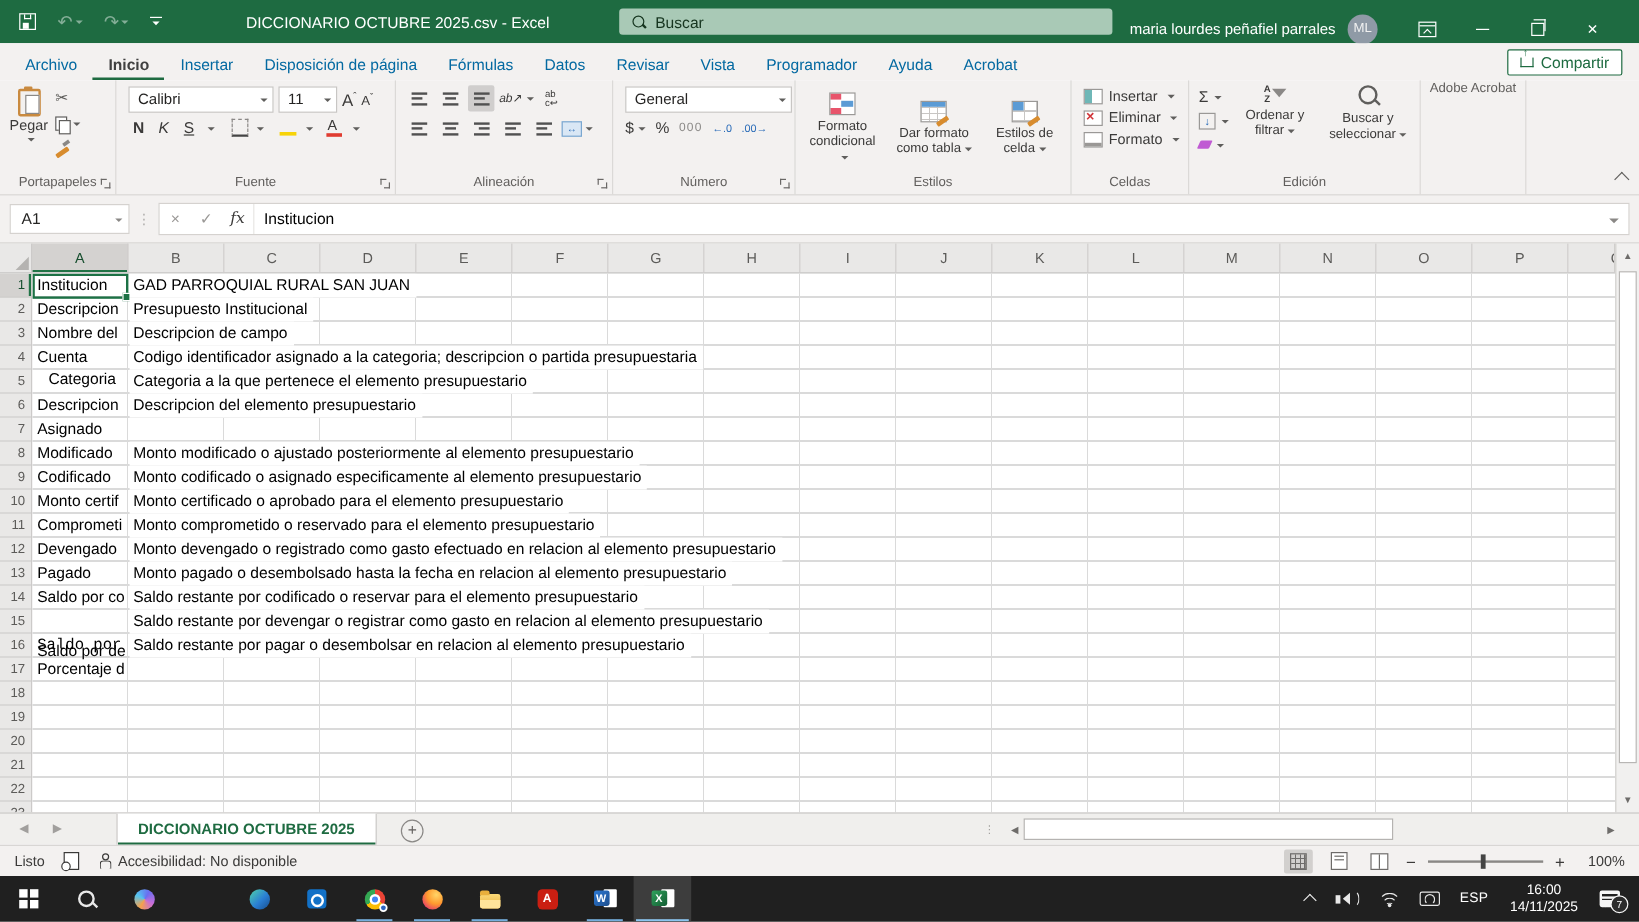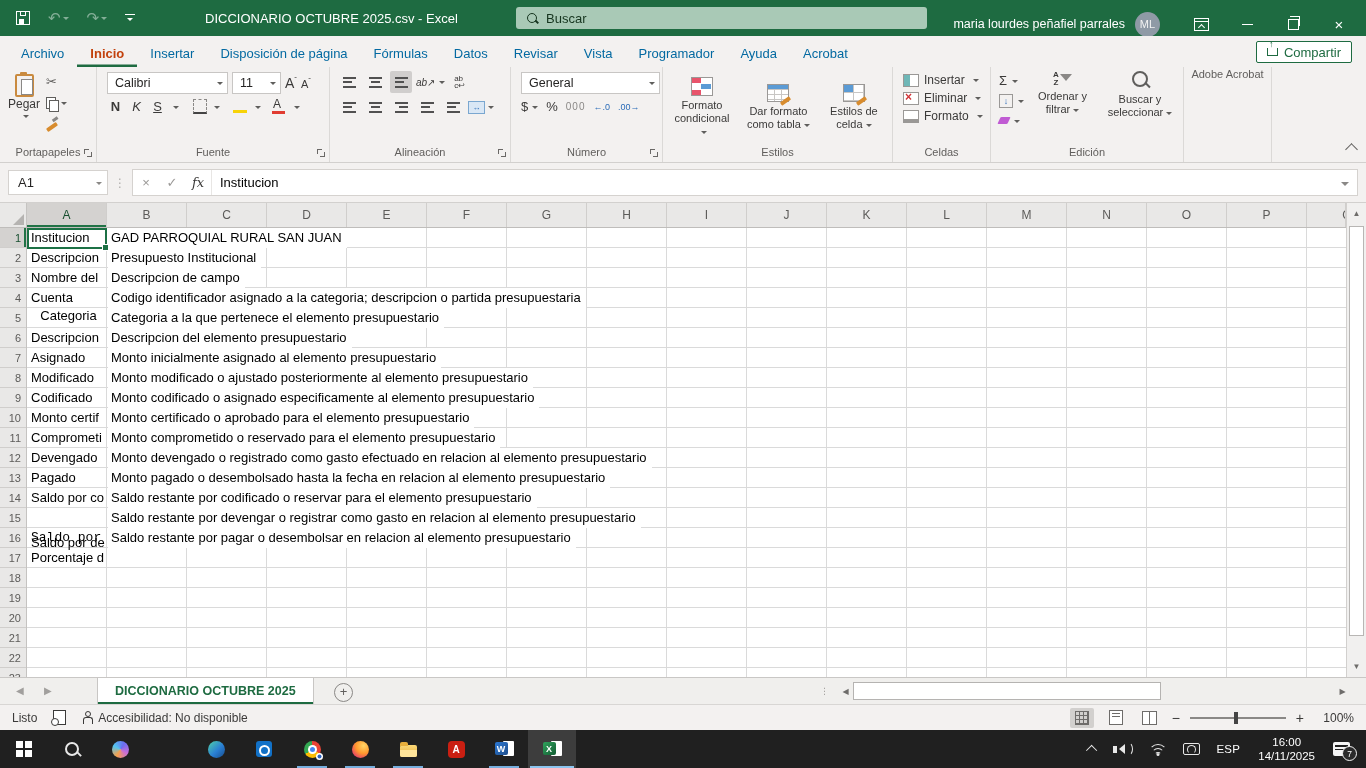--- a/index.html
+++ b/index.html
@@ -14,36 +14,36 @@
   .sv:after{content:"";position:absolute;left:2px;bottom:0;width:5px;height:5px;background:#fff;}
   .sv:before{content:"";position:absolute;left:3px;top:0;width:4px;height:3px;border:1px solid #fff;border-top:none;}
   .ddw{width:0;height:0;border:3px solid transparent;border-top-color:#fff;margin-top:4px;}
   .cust{width:10px;height:8px;border-top:1.5px solid #fff;position:relative;}
   .cust:after{content:"";position:absolute;left:2px;top:3px;border:3px solid transparent;border-top-color:#fff;}
   .tb-title{position:absolute;left:205px;top:0;height:36px;display:flex;align-items:center;font-size:13px;color:#fff;}
   .searchpill{position:absolute;left:516px;top:7px;width:400px;height:22px;background:#a9c9b6;border-radius:3px;
               display:flex;align-items:center;gap:9px;padding-left:11px;color:#16351f;font-size:13px;}
   .mag{width:8px;height:8px;border:1.6px solid #16351f;border-radius:50%;position:relative;}
   .mag:after{content:"";position:absolute;left:7px;top:7px;width:4px;height:1.6px;background:#16351f;transform:rotate(45deg);}
-  .tb-right{position:absolute;right:4px;top:0;height:48px;display:flex;align-items:center;}
+  .tb-right{position:absolute;right:16px;top:0;height:48px;display:flex;align-items:center;}
   .uname{font-size:12.5px;margin-right:10px;}
   .avatar{width:25px;height:25px;border-radius:50%;background:#8f9aa6;color:#f2f2f2;font-size:11px;
           display:flex;align-items:center;justify-content:center;margin-right:18px;}
   .wbtn{width:46px;height:36px;display:flex;align-items:center;justify-content:center;font-size:15px;cursor:pointer;}
   .rdo{width:13px;height:11px;border:1px solid #fff;position:relative;}
   .rdo:before{content:"";position:absolute;left:0;top:2px;width:13px;height:1px;background:#fff;}
   .rdo:after{content:"";position:absolute;left:4px;top:6px;width:4px;height:4px;border-left:1px solid #fff;border-top:1px solid #fff;transform:rotate(45deg);}
   .mini{width:11px;height:1px;background:#fff;}
   .rest{width:9px;height:9px;border:1px solid #fff;position:relative;}
   .rest:before{content:"";position:absolute;left:1px;top:-4px;width:9px;height:9px;border:1px solid #fff;border-bottom:none;border-left:none;}
   
   .tabrow{position:absolute;left:0;top:36px;width:100%;height:31px;background:#f3f1f0;}
   .tabs{position:absolute;left:8px;bottom:0;display:flex;}
   .rtab{padding:7px 13px 6px;font-size:13px;color:#0369a1;cursor:pointer;white-space:nowrap;}
-  .rtab.active{color:#c2410c;font-weight:700;box-shadow:inset 0 -2.5px 0 #1e6b41;}
+  .rtab.active{color:#404040;font-weight:700;box-shadow:inset 0 -2.5px 0 #1e6b41;}
   .share{position:absolute;right:14px;top:5px;height:22px;display:flex;align-items:center;gap:6px;background:#fff;
          border:1px solid #1e6b41;border-radius:2px;color:#1e6b41;font-size:13px;padding:0 10px;cursor:pointer;
          font-family:inherit;}
   .shicon{width:9px;height:7px;border:1px solid #1e6b41;border-top:none;position:relative;}
   .shicon:after{content:"↑";position:absolute;left:1px;top:-9px;font-size:9px;color:#1e6b41;}
   
   .ribbon{position:absolute;left:0;top:67px;width:100%;height:96px;background:#f3f1f0;border-bottom:1px solid #d2d0ce;display:flex;box-sizing:border-box;}
   .rgroup{position:relative;height:100%;border-right:1px solid #dbd9d7;box-sizing:border-box;display:flex;flex-direction:column;flex:none;}
   .gbody{flex:1;display:flex;align-items:center;}
   .glabel{height:17px;font-size:11px;color:#605e5c;text-align:center;line-height:14px;}
@@ -613,21 +613,20 @@
       <span class="bcell" style="top: 20px;">Presupuesto Institucional</span>
       <span class="acell" style="top: 40px;">Nombre del</span>
       <span class="bcell" style="top: 40px;">Descripcion de campo</span>
       <span class="acell" style="top: 60px;">Cuenta</span>
       <span class="bcell" style="top: 60px;">Codigo identificador asignado a la categoria; descripcion o partida presupuestaria</span>
       <span class="acell" style="top: 78px; text-align: center;">Categoria</span>
       <span class="bcell" style="top: 80px;">Categoria a la que pertenece el elemento presupuestario</span>
       <span class="acell" style="top: 100px;">Descripcion</span>
       <span class="bcell" style="top: 100px;">Descripcion del elemento presupuestario</span>
       <span class="acell" style="top: 120px;">Asignado</span>
-      <span class="bcell" style="top: 120px;">Monto inicialmente asignado al elemento presupuestario</span>
       <span class="acell" style="top: 140px;">Modificado</span>
       <span class="bcell" style="top: 140px;">Monto modificado o ajustado posteriormente al elemento presupuestario</span>
       <span class="acell" style="top: 160px;">Codificado</span>
       <span class="bcell" style="top: 160px;">Monto codificado o asignado especificamente al elemento presupuestario</span>
       <span class="acell" style="top: 180px;">Monto certif</span>
       <span class="bcell" style="top: 180px;">Monto certificado o aprobado para el elemento presupuestario</span>
       <span class="acell" style="top: 200px;">Comprometi</span>
       <span class="bcell" style="top: 200px;">Monto comprometido o reservado para el elemento presupuestario</span>
       <span class="acell" style="top: 220px;">Devengado</span>
       <span class="bcell" style="top: 220px;">Monto devengado o registrado como gasto efectuado en relacion al elemento presupuestario</span>

